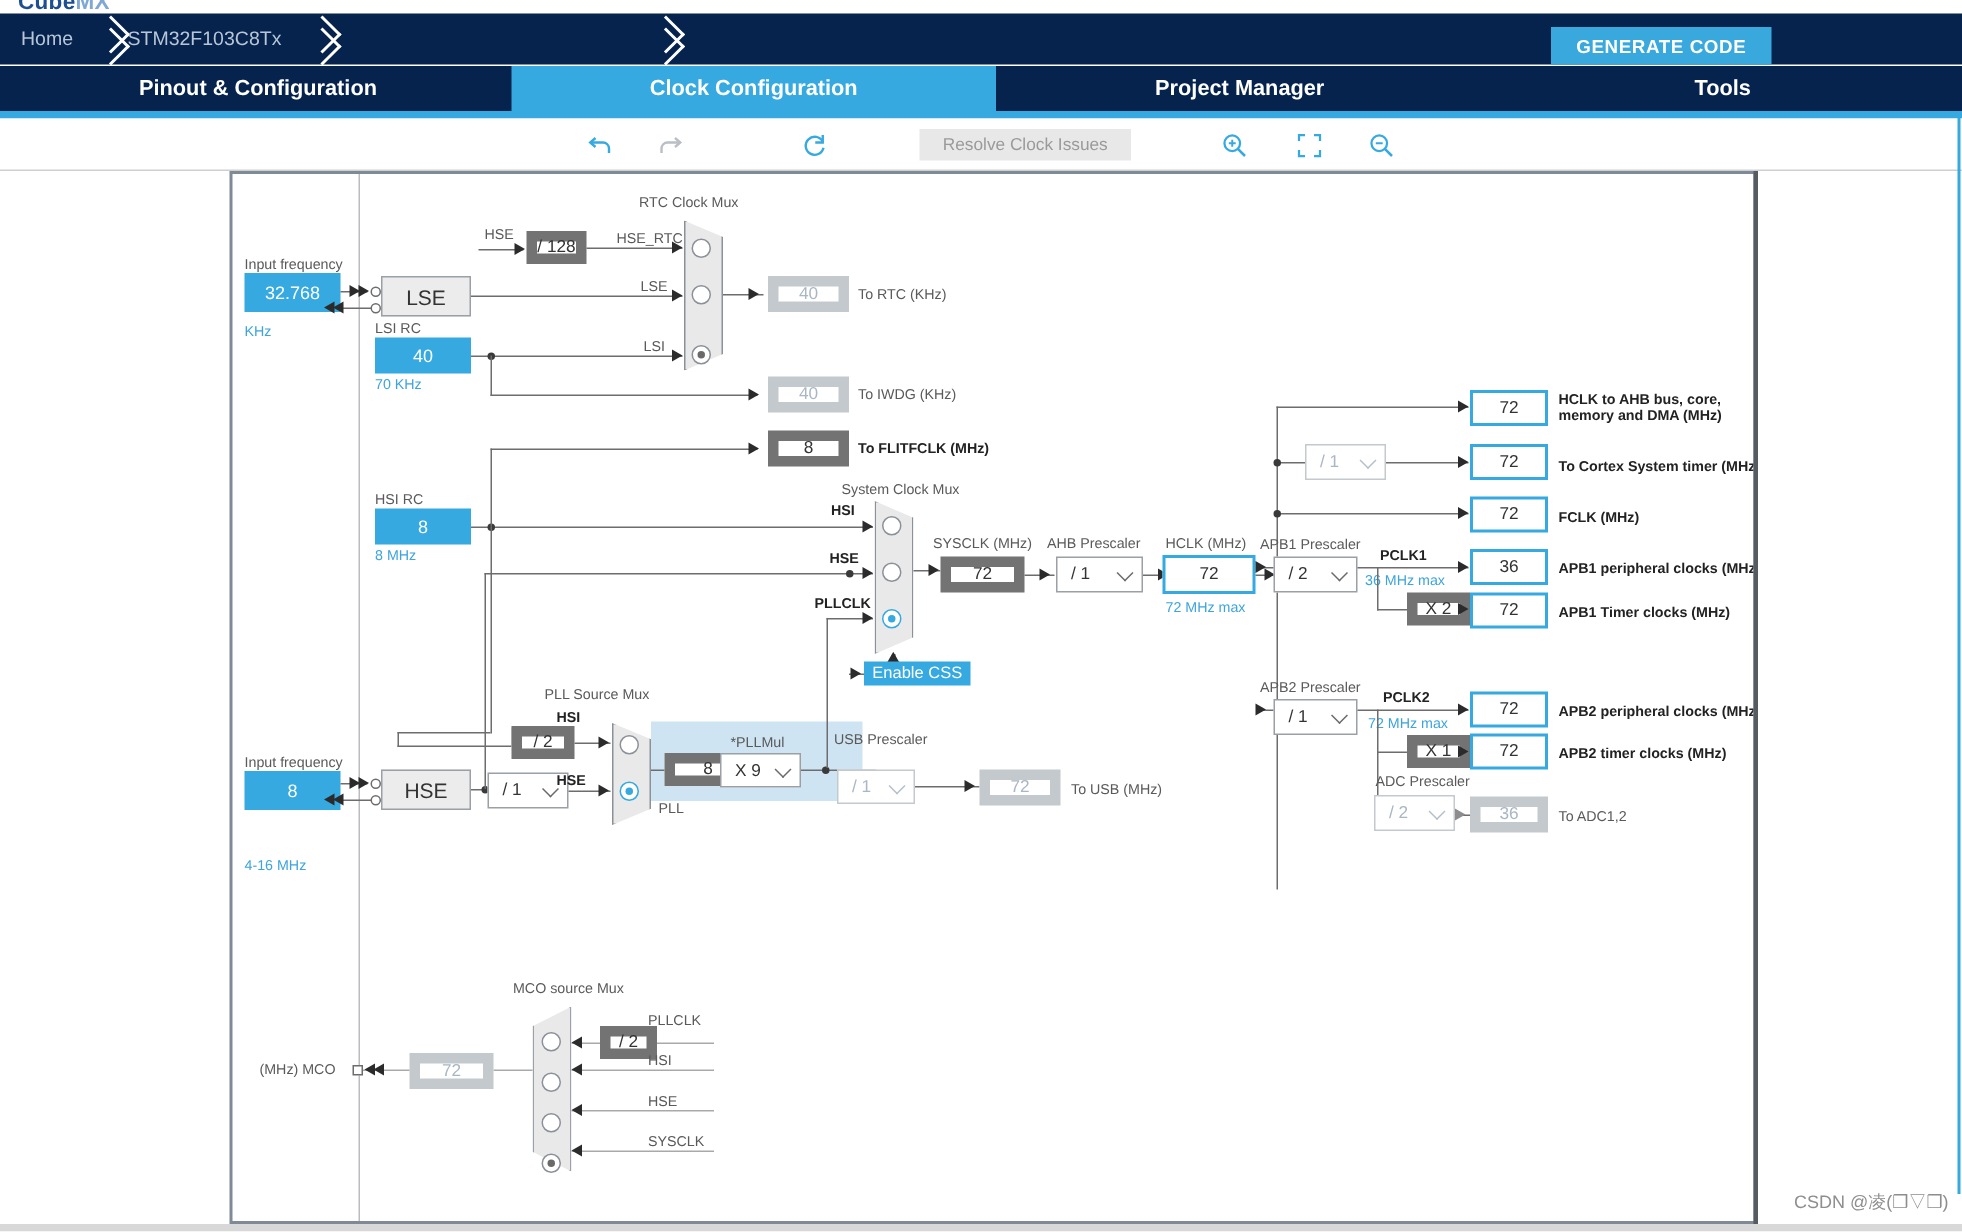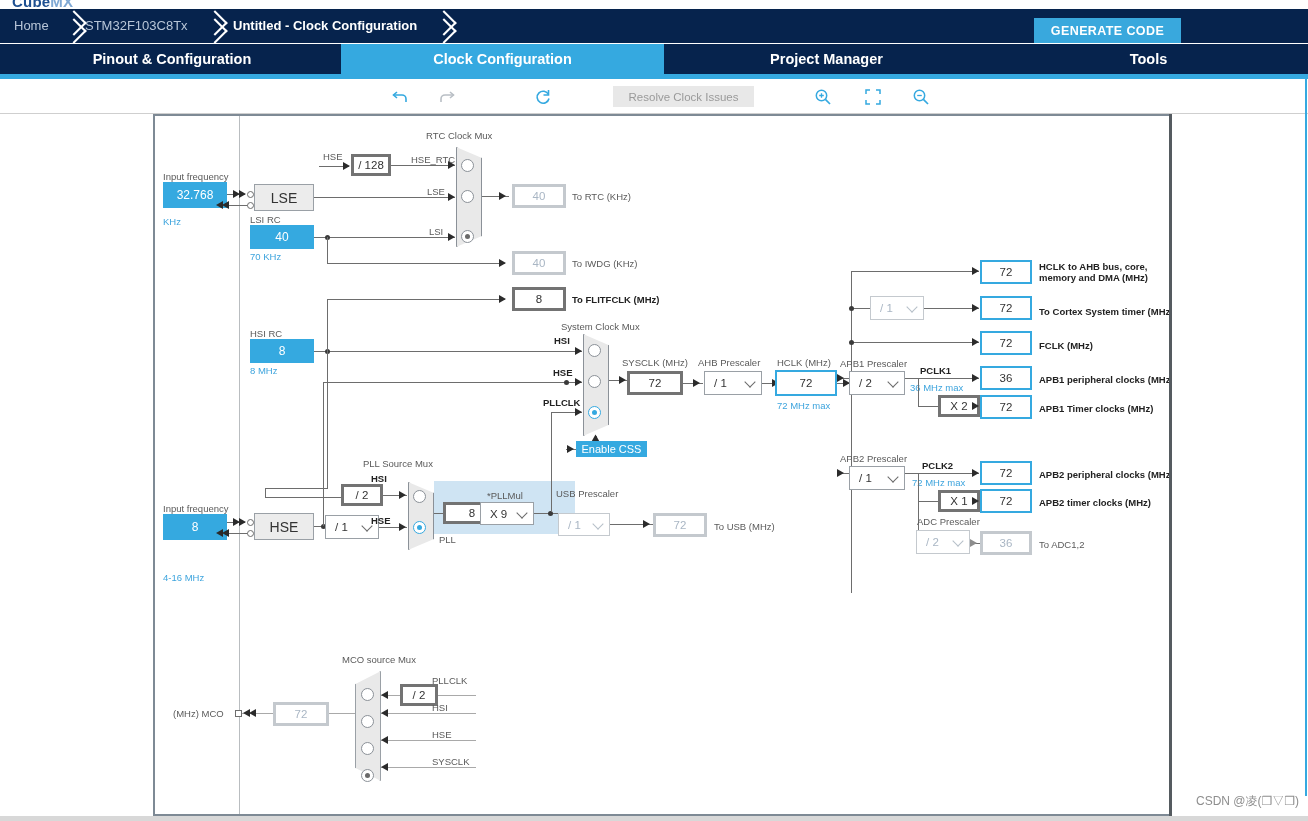--- a/index.html
+++ b/index.html
@@ -117,21 +117,21 @@
   .lbl.bold { font-weight:bold; color:#222; }
   .lbl.blue { color:#3da4dd; }
 
   .srcbox {
     position:absolute; background:#35a9e0; border:none;
     color:#ffffff; font-size:12px; text-align:center;
     display:flex; align-items:center; justify-content:center;
     cursor:text;
   }
   .vbox {
-    position:absolute; background:#ffffff; border:3px solid #737373;
+    position:absolute; background:#ffffff; border:7px solid #737373;
     font-size:11.5px; color:#333; text-align:center;
     display:flex; align-items:center; justify-content:center;
   }
   .vbox.dis { color:#a9b6c4; border-color:#c4c9ce; }
   .vbox.hl { border:2px solid #35a9e0; color:#333; }
   .vbox.gray { background:#ececec; border:1px solid #9aa0a6; color:#333; }
 
   .sel {
     position:absolute; background:#ffffff; border:1px solid #9aa0a6;
     font-size:11.5px; color:#333;
@@ -204,21 +204,20 @@
 
   <div class="logo-strip">
     <div class="logo-text"><span>Cube</span><span class="mx">MX</span></div>
   </div>
 
   <div class="breadcrumb-bar">
     <div class="crumb" style="left:14px;">Home</div>
     <div class="crumb-sep" style="left:62px;"></div>
     <div class="crumb" style="left:85px;">STM32F103C8Tx</div>
     <div class="crumb-sep" style="left:203px;"></div>
-    <div class="crumb active" style="left:233px;">Untitled - Clock Configuration</div>
     <div class="crumb-sep" style="left:432px;"></div>
     <button class="gen-code">GENERATE CODE</button>
   </div>
 
   <div class="tabbar">
     <div class="tab" style="left:3px;   width:338px;">Pinout &amp; Configuration</div>
     <div class="tab selected" style="left:341px; width:323px;">Clock Configuration</div>
     <div class="tab" style="left:664px; width:325px;">Project Manager</div>
     <div class="tab" style="left:989px; width:319px;">Tools</div>
   </div>

